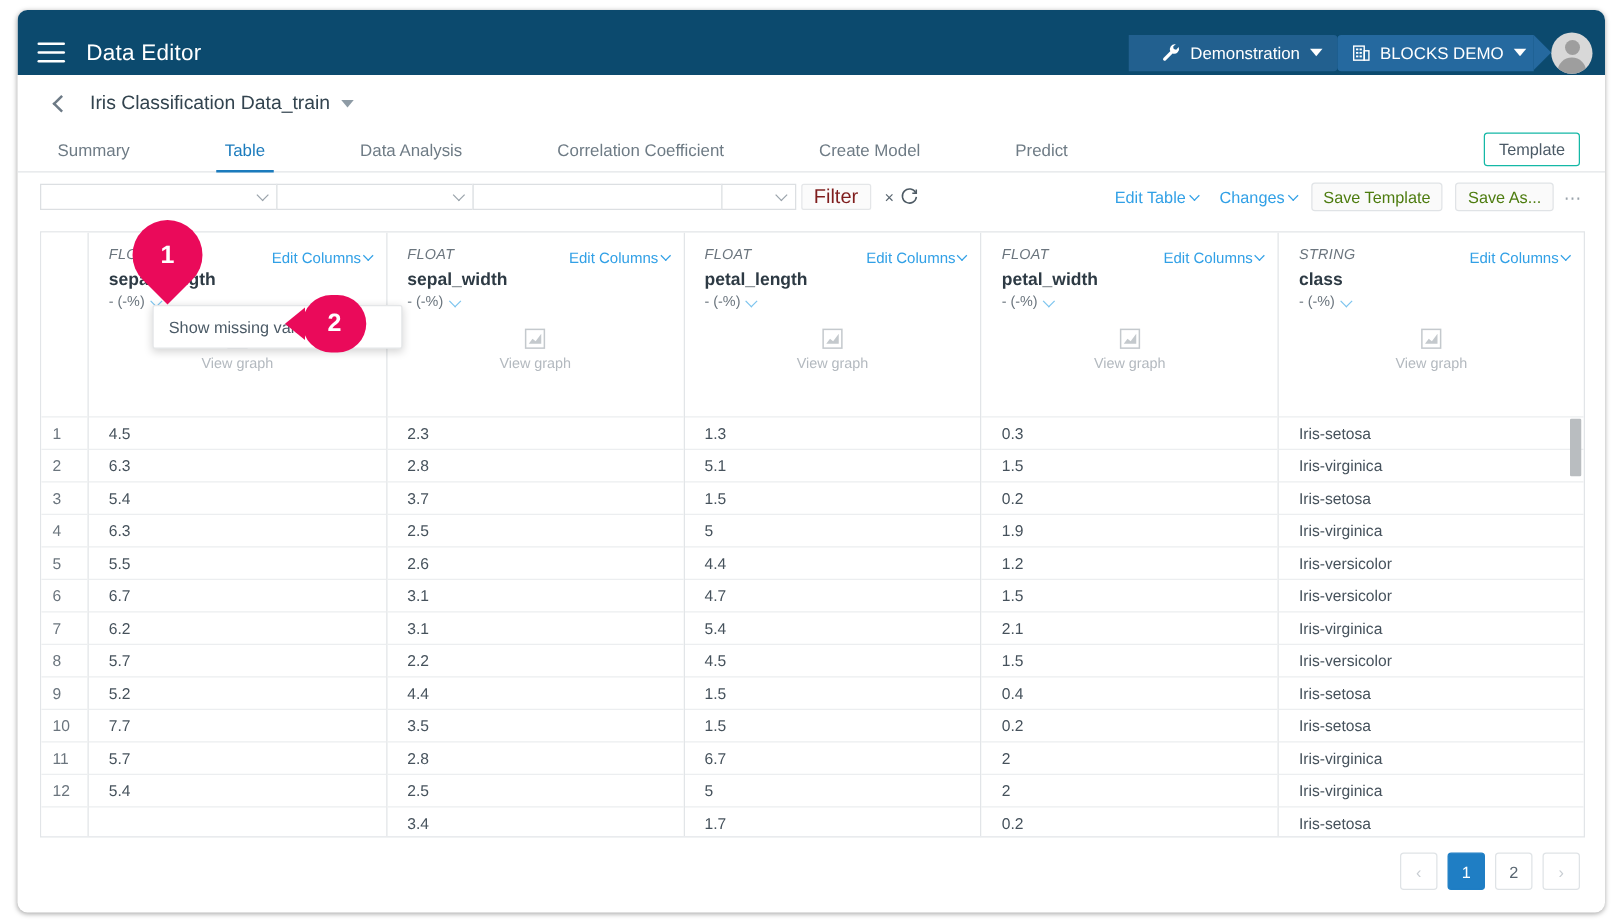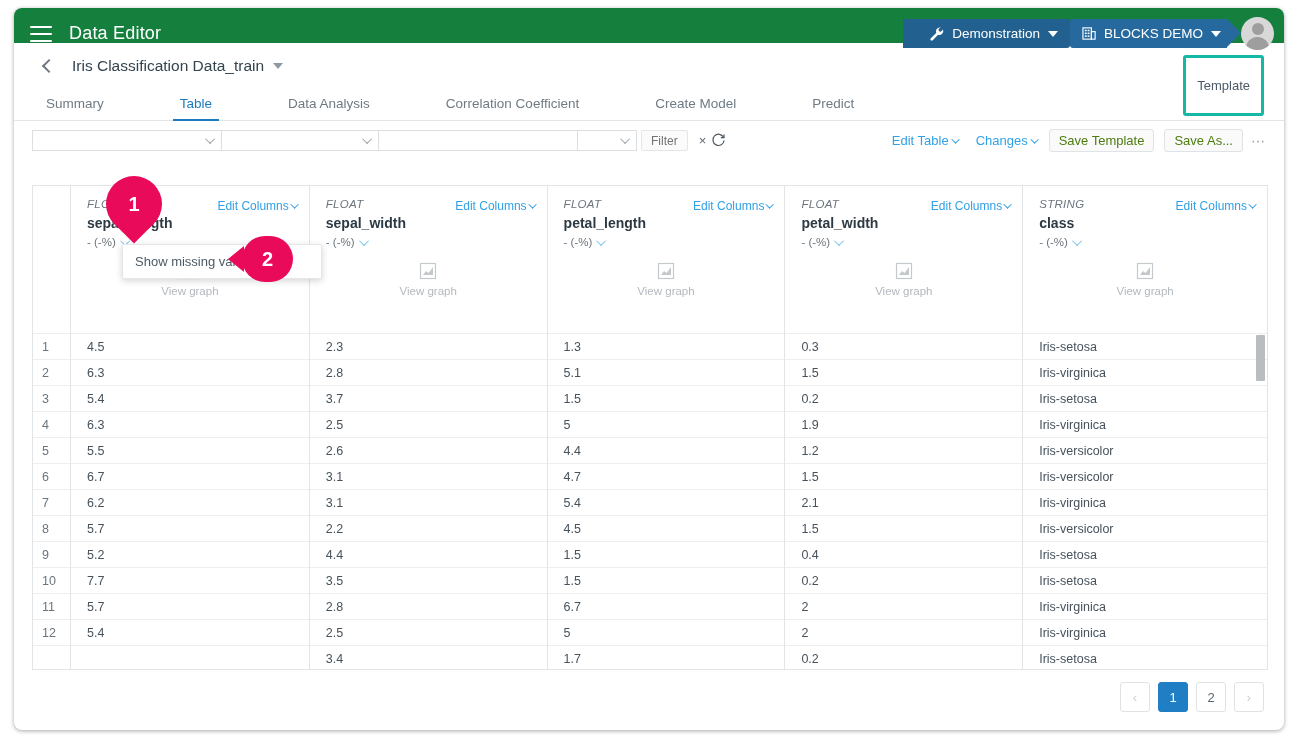--- a/index.html
+++ b/index.html
@@ -13,21 +13,21 @@
     position: absolute; left: 14px; top: 8px;
     width: 1270px; height: 722px;
     background: #ffffff;
     border-radius: 8px;
     overflow: hidden;
     box-shadow: 0 1px 4px rgba(0,0,0,0.35);
   }
 
   
   .topbar {
-    height: 35px; background: #15803d;
+    height: 52px; background: #0c4a6e;
     display: flex; align-items: center;
     padding: 16px 10px 0 16px;
     position: relative;
   }
   .hamburger { width: 22px; height: 16px; display:flex; flex-direction:column; justify-content:space-between; cursor:pointer; }
   .hamburger i { display:block; height:2px; background:#ffffff; border-radius:1px; }
   .app-title { color:#ffffff; font-size:18px; margin-left:17px; letter-spacing:.2px; }
   .topbar-right { margin-left:auto; display:flex; align-items:center; }
 
   .crumb {
@@ -57,39 +57,39 @@
   .page-title { font-size:15.5px; color:#33444f; }
   .title-caret { width:0;height:0;border-left:5px solid transparent;border-right:5px solid transparent;border-top:6px solid #8e9ba5;margin-left:9px;cursor:pointer;}
 
   
   .tabsrow { height:36px; display:flex; align-items:flex-end; padding-left:32px; position:relative; border-bottom:1px solid #e2e5e8;gap:40px;}
   .tab { font-size:13.5px; color:#6e7b85; padding:0 0 9px 0; margin-right:36px; cursor:pointer; position:relative;}
   .tab.active { color:#1b7bbd; }
   .tab.active:after { content:""; position:absolute; left:-7px; right:-7px; bottom:-1px; height:2.5px; background:#1b7bbd;}
   .template-btn {
     position:absolute; right:20px; bottom:4px;
-    border:3px solid #14b8a6; background:#fff; color:#4b5a66;
-    font-size:13px; padding:20px 11px; border-radius:3px; cursor:pointer;
+    border:1px solid #14b8a6; background:#fff; color:#4b5a66;
+    font-size:13px; padding:5px 11px; border-radius:3px; cursor:pointer;
   }
 
   
   .toolbar { height:30px; display:flex; align-items:center; padding:9px 18px 0 18px; position:relative;}
   .sel {
     height:21px; border:1px solid #dcdfe2; background:#fff;
     display:flex; align-items:center; justify-content:flex-end;
     padding-right:6px; font-size:12px; color:#8a939b;
   }
   .sel .chev { width:7px;height:7px;border-left:1.4px solid #9aa3ab;border-bottom:1.4px solid #9aa3ab;transform:rotate(-45deg) translateY(-2px);}
   .sel1 { width:190px; }
   .sel2 { width:158px; margin-left:-1px; }
   .sel3 { width:200px; margin-left:-1px; }
   .sel4 { width:60px; margin-left:-1px; }
   .filter-btn {
-    height:21px; border:1px solid #e4e6e8; background:#fbfbfb; color:#737373;
-    font-size:12px; padding:0 9px; margin-left:4px; border-radius:2px; cursor:default;
+    height:21px; border:1px solid #e4e6e8; background:#fbfbfb; color:#7f1d1d;
+    font-size:16px; padding:0 9px; margin-left:4px; border-radius:2px; cursor:default;
     display:flex; align-items:center;
   }
   .x-clear { color:#5b6771; font-size:13px; margin-left:11px; cursor:pointer;}
   .refresh-ico { margin-left:5px; cursor:pointer; display:flex;}
   .toolbar-right { margin-left:auto; display:flex; align-items:center; }
   .link-blue { color:#31a0e6; font-size:13px; cursor:pointer; display:flex; align-items:center;}
   .link-blue .chev { width:6px;height:6px;border-left:1.4px solid #31a0e6;border-bottom:1.4px solid #31a0e6;transform:rotate(-45deg) translateY(-2px);margin-left:5px;}
   .gbtn {
     height:23px; border:1px solid #e0e3e6; background:#fafafa; color:#4d7c0f;
     font-size:13px; padding:0 9px; border-radius:3px; margin-left:10px; display:flex; align-items:center; cursor:default;

